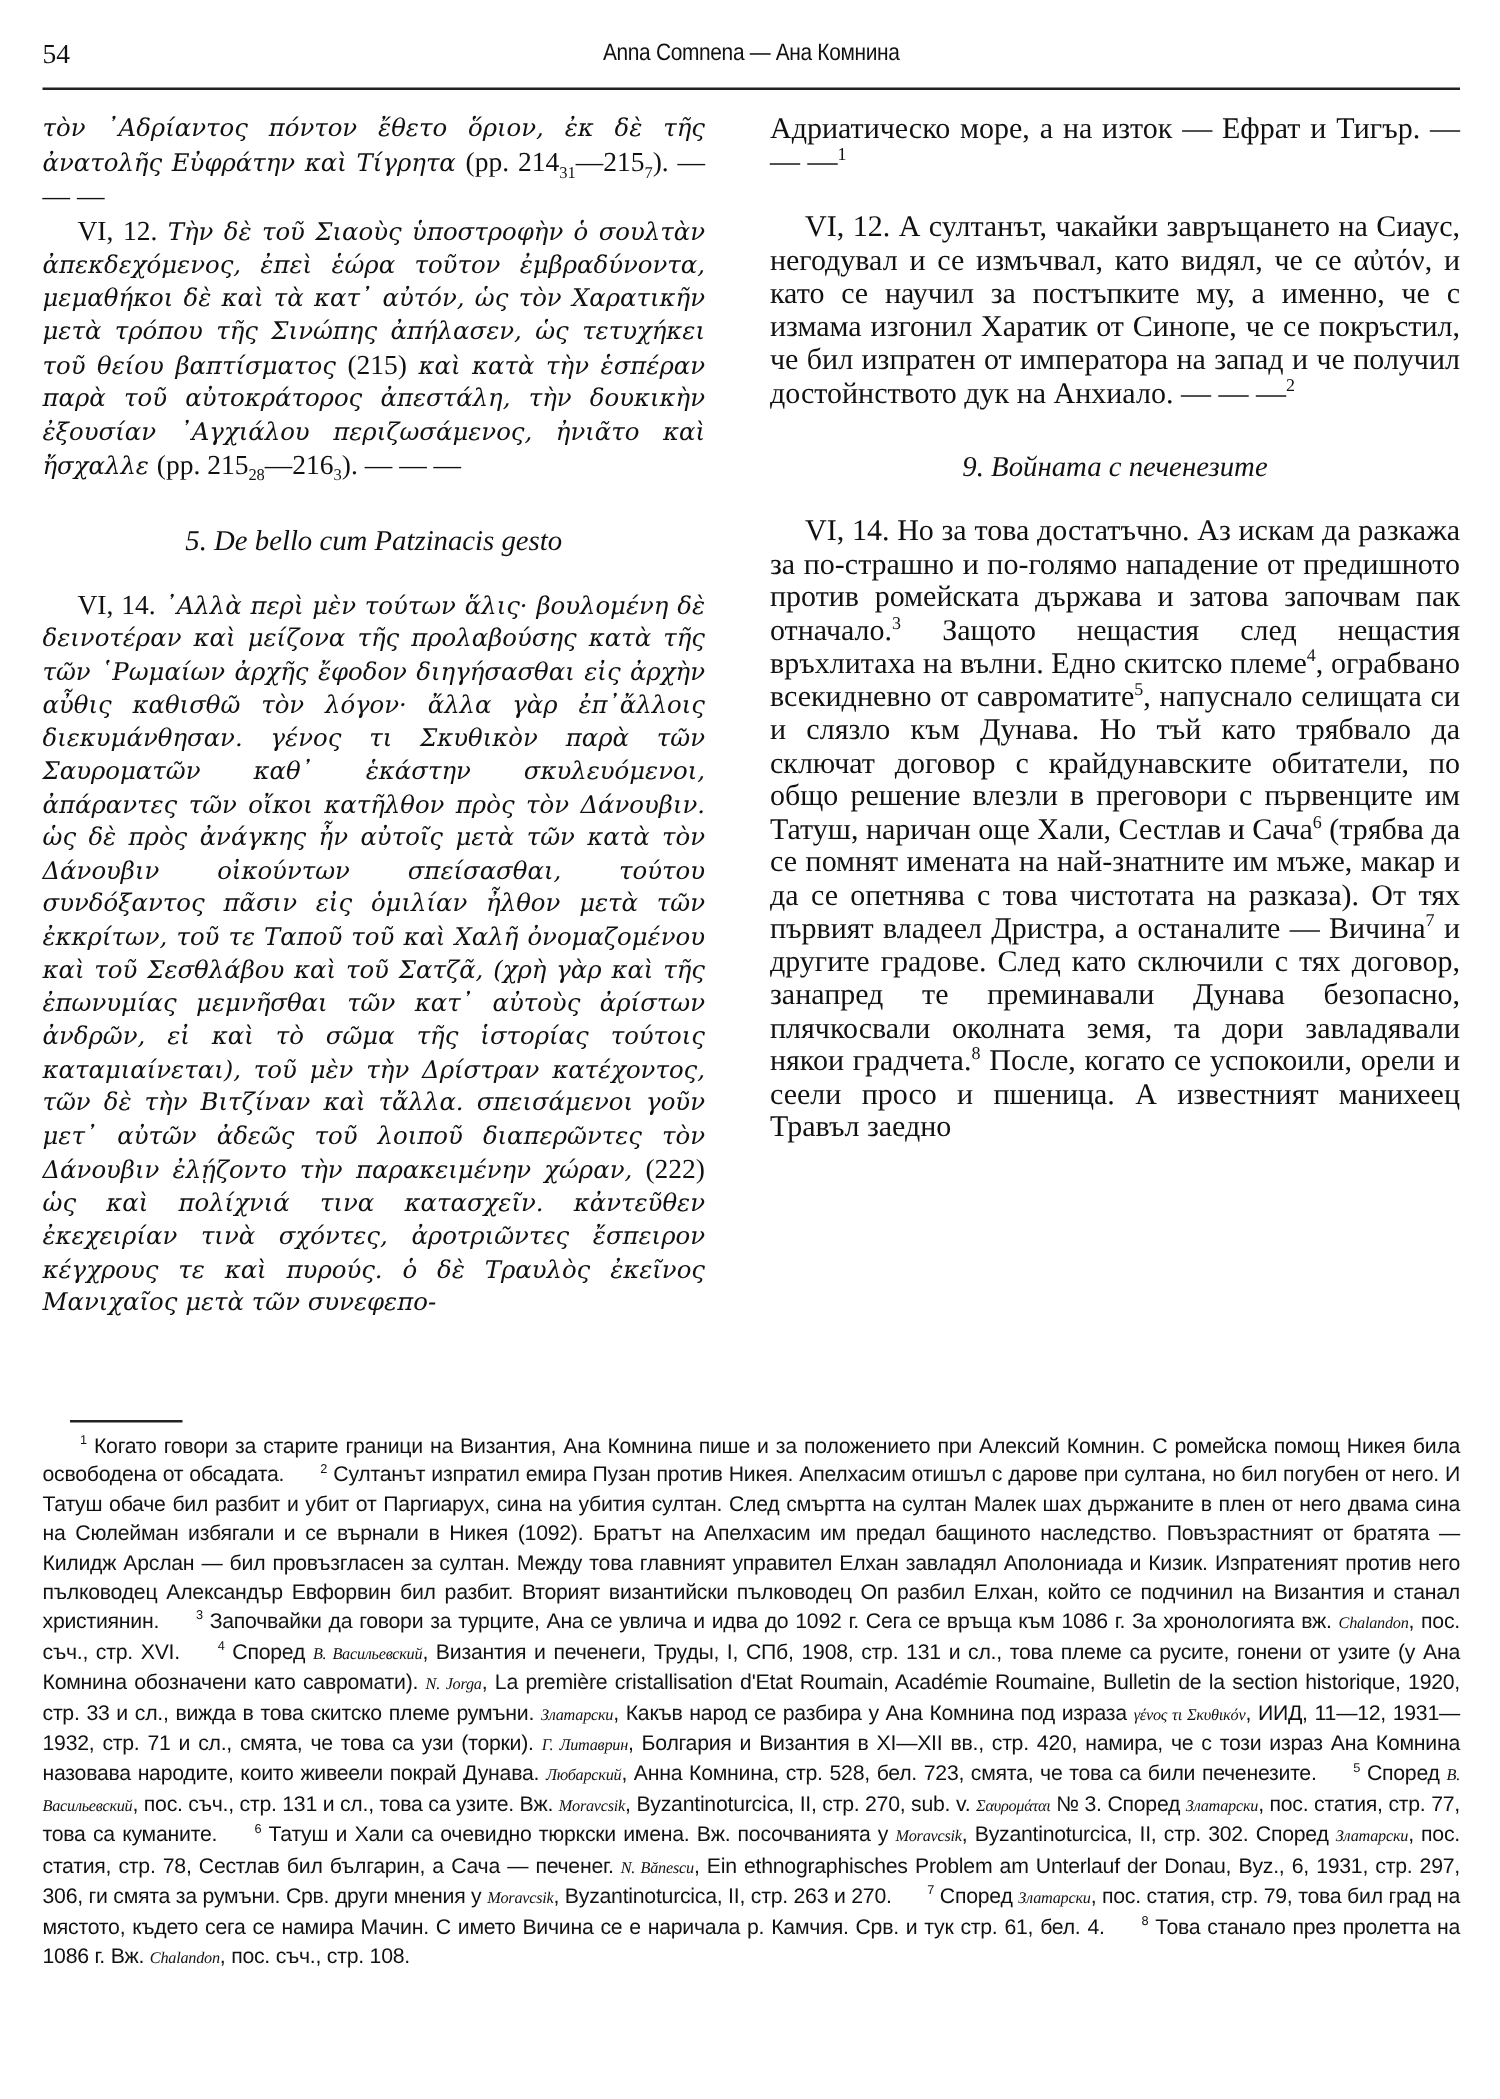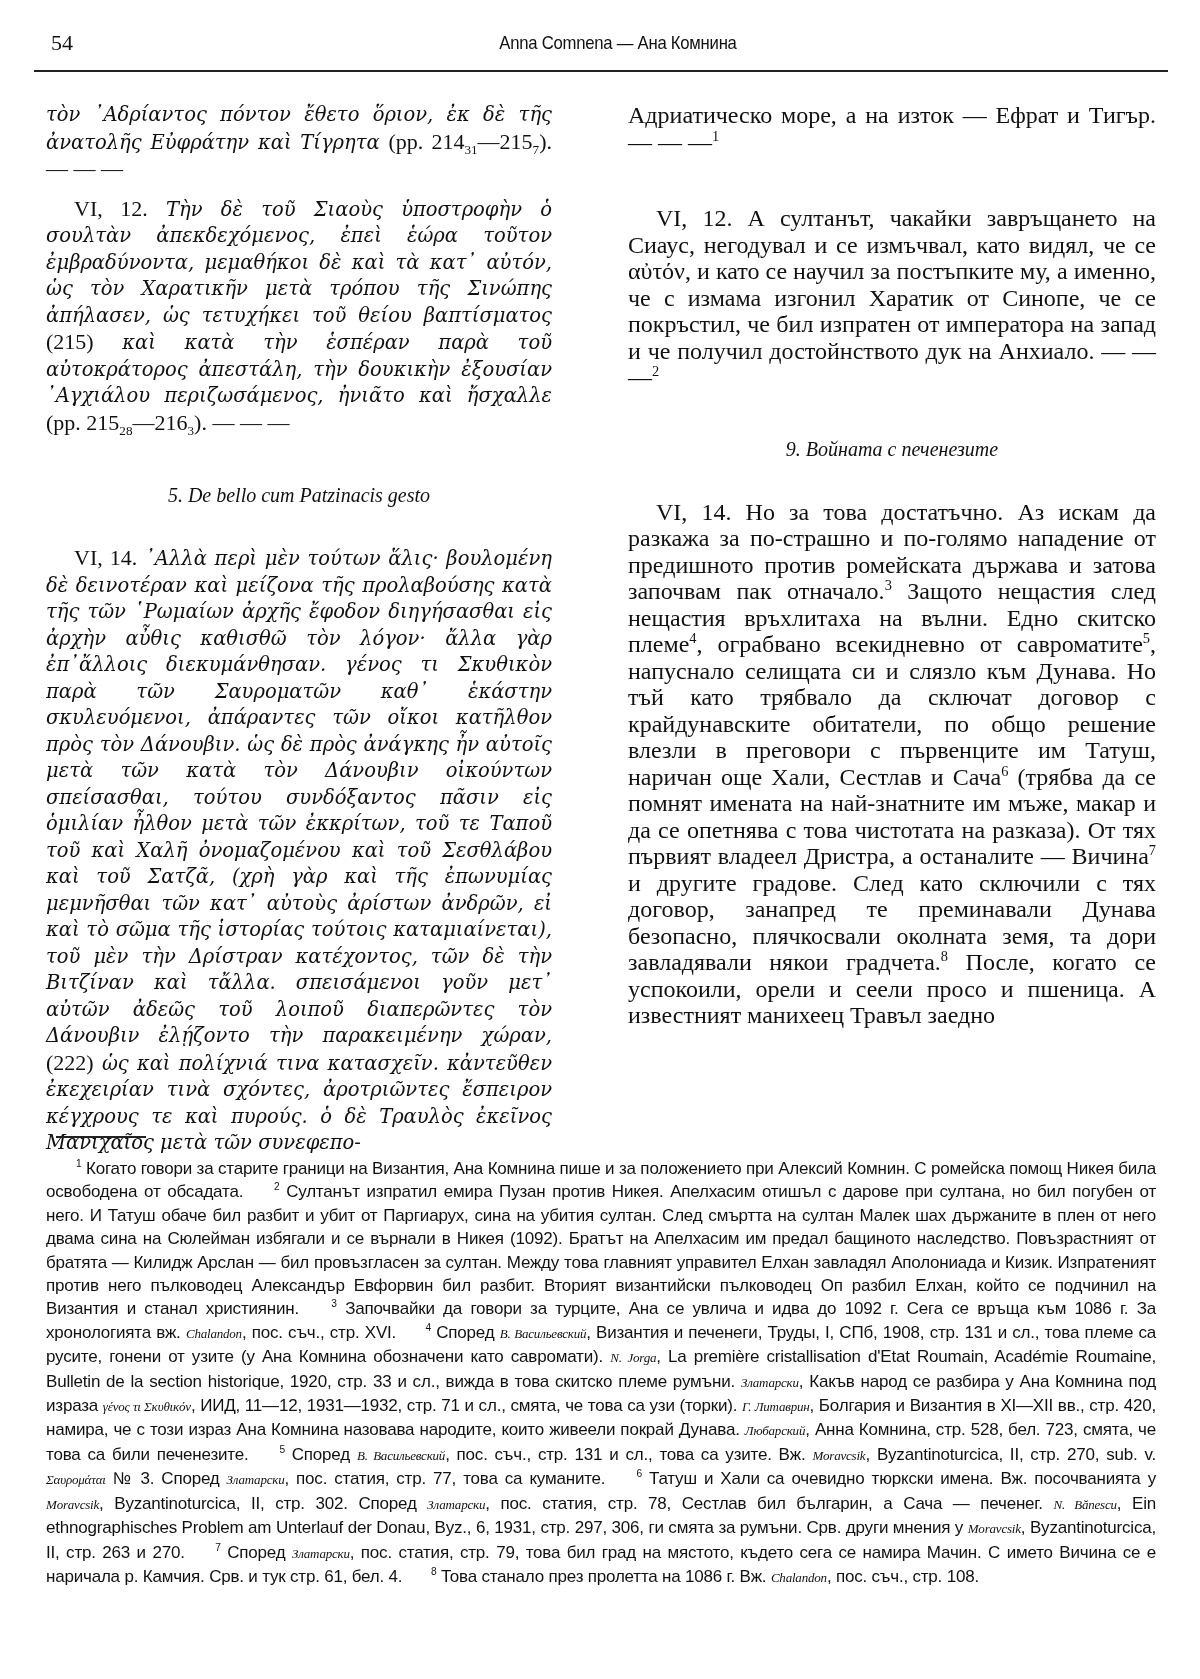--- a/index.html
+++ b/index.html
@@ -1,31 +1,31 @@
 <!DOCTYPE html>
 <html><head>
 <meta charset="utf-8">
 <style>
   html, body { margin: 0; padding: 0; background: #ffffff; }
   body { width: 1200px; height: 1679px; position: relative; overflow: hidden; color: #111; }
   .page { position: absolute; left: 34px; top: 0; width: 1134px; }
-  .header { position: absolute; top: 30px; left: 0; width: 1134px; height: 40px; margin-left: 17px; }
+  .header { position: absolute; top: 30px; left: 0; width: 1134px; height: 40px; }
   .page-num { position: absolute; left: 0; top: 0; font-family: "Liberation Serif", serif; font-size: 22px; }
   .running-title { position: absolute; left: 0; width: 1134px; top: 2px; text-align: center; font-family: "Liberation Sans", sans-serif; font-size: 19px; letter-spacing: -0.3px; transform: scaleX(0.88); }
   .header-rule { position: absolute; left: 0; top: 70px; width: 1134px; height: 2px; background: #222; }
   .col { position: absolute; top: 90px; }
   .col-left { left: 0; width: 530px; }
   .col-right { left: 582px; width: 552px; }
   .greek { font-family: "DejaVu Serif", serif; font-style: italic; font-size: 19.5px; line-height: 26.5px; text-align: justify; }
   .greek .roman { font-style: normal; font-family: "Liberation Serif", serif; font-size: 22px; }
   .bg { font-family: "Liberation Serif", serif; font-size: 24px; line-height: 26.5px; text-align: justify; }
-  p { margin: 12px; }
+  p { margin: 0; }
   .indent { text-indent: 28px; }
   .gap { height: 26px; }
-  .section-title { font-family: "Liberation Serif", serif; font-style: italic; font-size: 20px; text-align: center; height: 58px; line-height: 40px; }
+  .section-title { font-family: "Liberation Serif", serif; font-style: italic; font-size: 23px; text-align: center; height: 58px; line-height: 40px; }
   sup { font-size: 0.6em; line-height: 0; }
   sub { font-size: 0.6em; line-height: 0; }
   .footnote-rule { position: absolute; left: 22px; top: 1136px; width: 90px; height: 2px; background: #222; }
   .footnotes { position: absolute; left: 0; top: 1145px; width: 1134px; font-family: "Liberation Sans", sans-serif; font-size: 17px; line-height: 23.4px; text-align: justify; letter-spacing: -0.2px; }
   .footnotes p { text-indent: 30px; }
   .footnotes i { font-family: "Liberation Serif", serif; font-size: 13px; }
   .fn-sep { display: inline-block; width: 24px; }
 </style>
 </head>
 <body>

